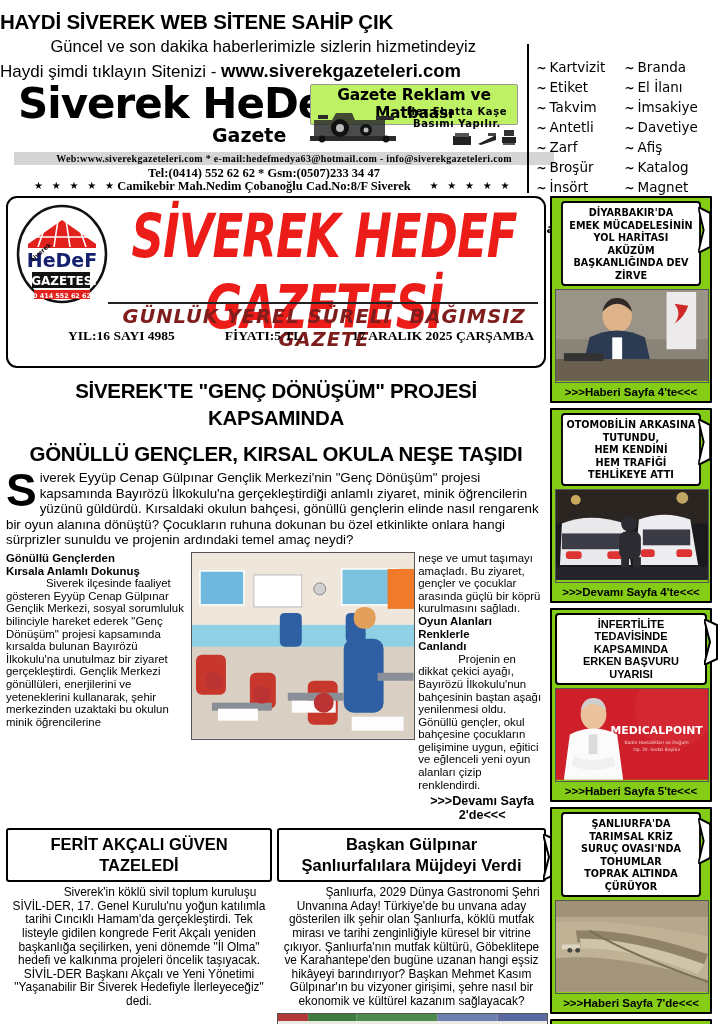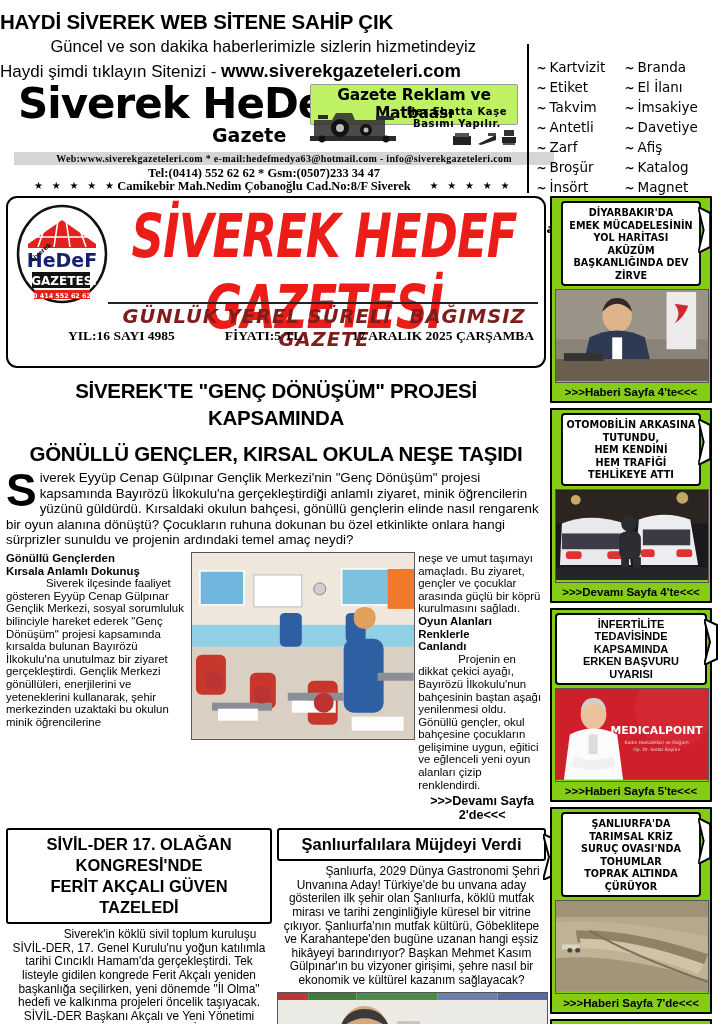--- a/index.html
+++ b/index.html
@@ -308,29 +308,29 @@
         <div class="subhead">Canlandı</div>
         <div class="body"><span class="indent"></span><span>Projenin en dikkat çekici ayağı, Bayırözü İlkokulu'nun bahçesinin baştan aşağı yenilenmesi oldu. Gönüllü gençler, okul bahçesine çocukların gelişimine uygun, eğitici ve eğlenceli yeni oyun alanları çizip renklendirdi.</span></div>
         <div class="cont-red">&gt;&gt;&gt;Devamı Sayfa 2'de&lt;&lt;&lt;</div>
       </div>
     </div>
 
     <div class="bottom">
 
       <div class="bcolL">
         <div class="boxhead">
-          <div>SİVİL-DER 17. OLAĞAN KONGRESİ'NDE</div>
           <div>FERİT AKÇALI GÜVEN TAZELEDİ</div>
         </div>
         <div class="btext"><span class="indent"></span><span>Siverek'in köklü sivil toplum kuruluşu SİVİL-DER, 17. Genel Kurulu'nu yoğun katılımla tarihi Cıncıklı Hamam'da gerçekleştirdi. Tek listeyle gidilen kongrede Ferit Akçalı yeniden başkanlığa seçilirken, yeni dönemde "İl Olma" hedefi ve kalkınma projeleri öncelik taşıyacak. SİVİL-DER Başkanı Akçalı ve Yeni Yönetimi "Yaşanabilir Bir Siverek Hedefiyle İlerleyeceğiz" dedi.</span></div>
 
       </div>
 
       <div class="bcolR">
         <div class="boxhead rb">
+          <div>Başkan Gülpınar</div>
           <div>Şanlıurfalılara Müjdeyi Verdi</div>
           <div class="tail">
             <svg width="14" height="46" viewBox="0 0 14 46">
                 <path d="M0 0 L13 6 L13 40 L0 46 L6 23 Z" fill="#fff" stroke="#000" stroke-width="2"></path>
               </svg>
           </div>
         </div>
         <div class="btext"><span class="indent"></span><span>Şanlıurfa, 2029 Dünya Gastronomi Şehri Unvanına Aday! Türkiye'de bu unvana aday gösterilen ilk şehir olan Şanlıurfa, köklü mutfak mirası ve tarihi zenginliğiyle küresel bir vitrine çıkıyor. Şanlıurfa'nın mutfak kültürü, Göbeklitepe ve Karahantepe'den bugüne uzanan hangi eşsiz hikâyeyi barındırıyor? Başkan Mehmet Kasım Gülpınar'ın bu vizyoner girişimi, şehre nasıl bir ekonomik ve kültürel kazanım sağlayacak?</span></div>
         <div class="bphoto">
           <svg class="im" viewBox="0 0 267 128" preserveAspectRatio="none">

